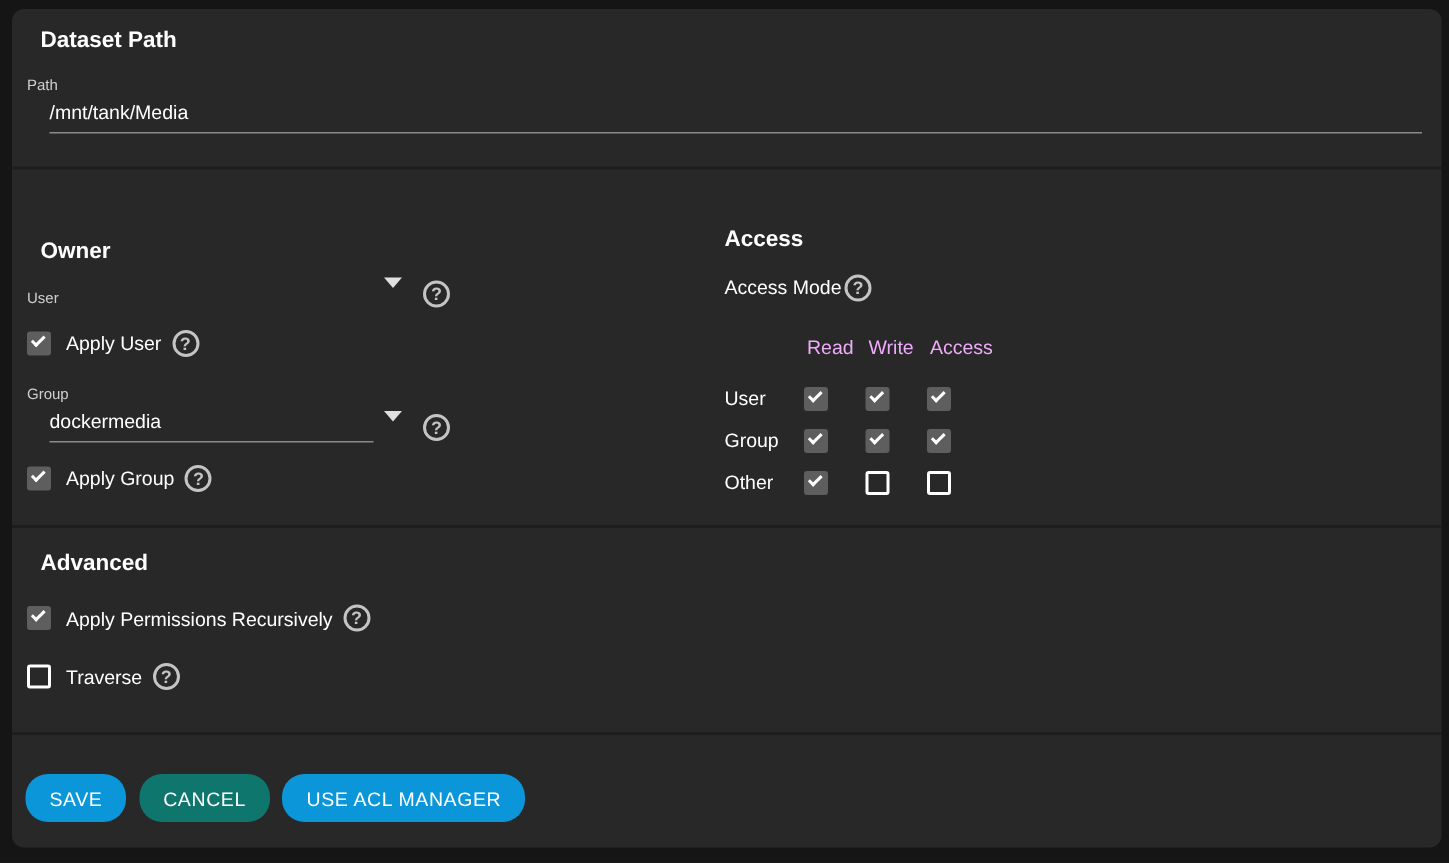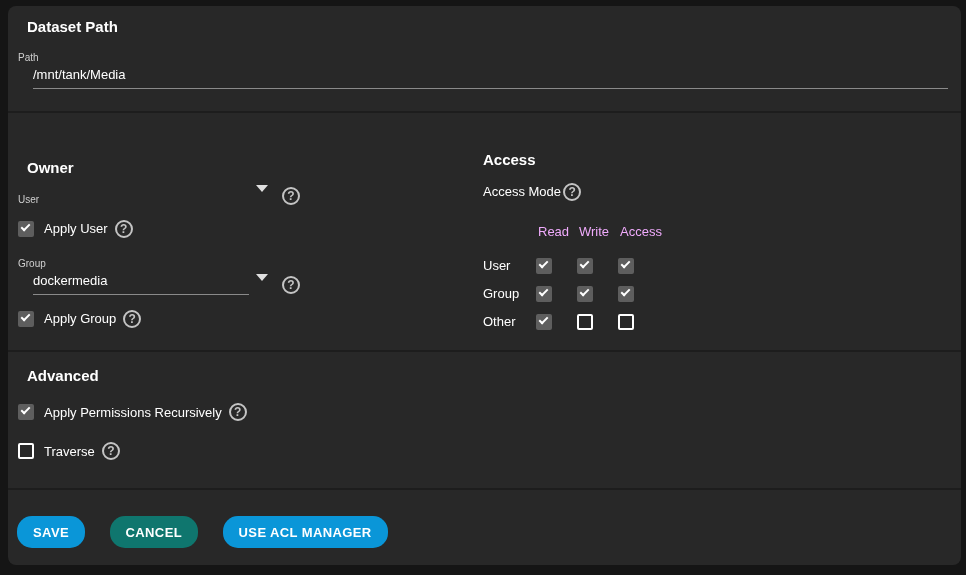--- a/index.html
+++ b/index.html
@@ -130,25 +130,25 @@
   .row-traverse { margin-top: 21px; }
 
   
   .sec-actions { padding: 26px 0 0 9px; border-bottom: none; }
   .btn {
     height: 32px;
     border: none;
     border-radius: 15px;
     font-family: "Liberation Sans", sans-serif;
     font-size: 13px;
-    font-weight: bold;
+    font-weight: normal;
     letter-spacing: 0.4px;
     color: #ffffff;
     padding: 0 16px;
-    margin-right: 20px;
+    margin-right: 4px;
     cursor: pointer;
   }
   .btn-primary { background: #0a96d8; }
   .btn-cancel { background: #0f766e; }
 </style>
 </head>
 <body>
 
 <div class="card">
 

